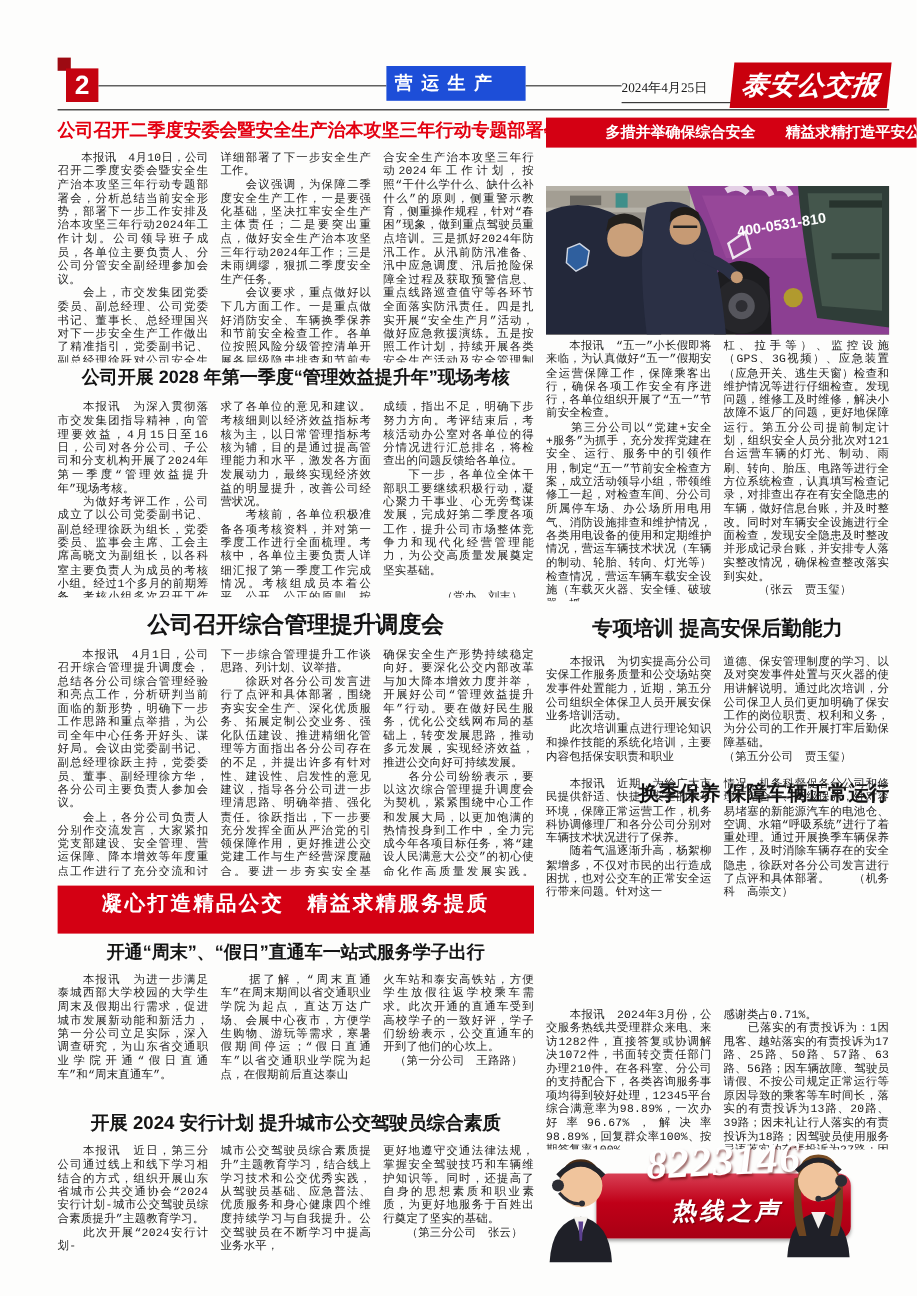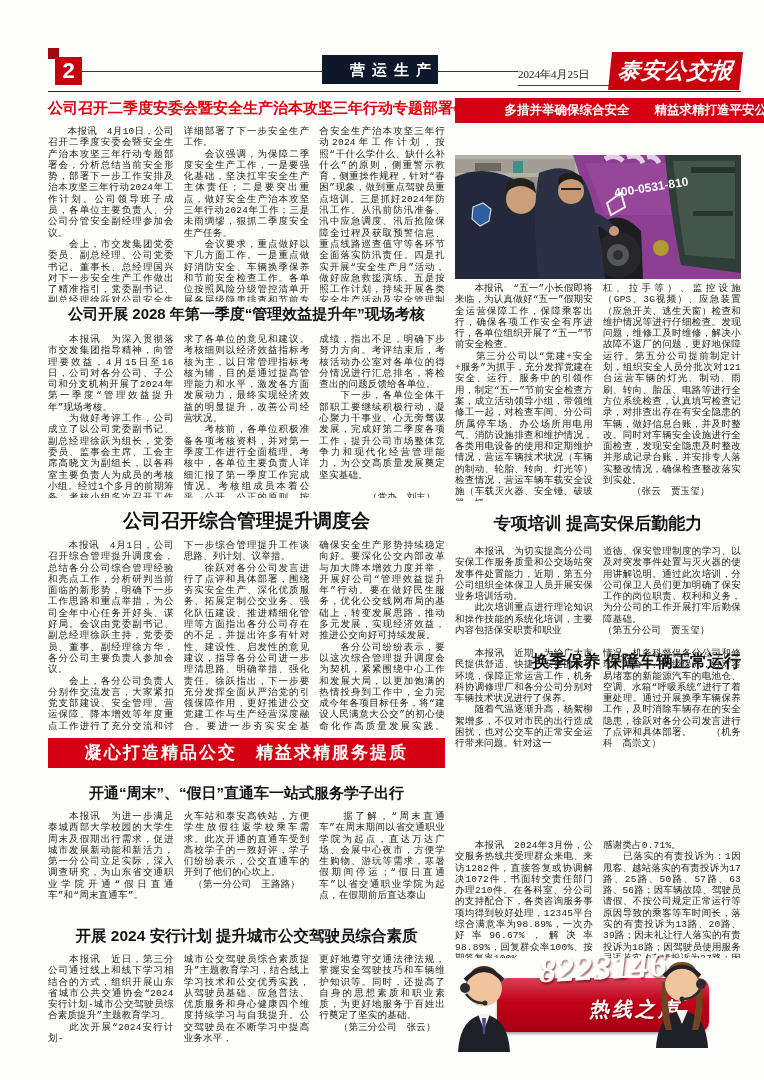--- a/index.html
+++ b/index.html
@@ -4,23 +4,23 @@
 <style>
   html,body{margin:0;padding:0;background:#ffffff;}
   .page{position:relative;width:764px;height:1080px;background:#fdfdfc;overflow:hidden;
         font-family:"Liberation Serif","DejaVu Serif",serif;color:#1d1d1d;}
   
   .hdr-corner{position:absolute;left:48px;top:48px;width:11px;height:11px;background:#9d0a12;}
   .hdr-pagenum{position:absolute;left:55px;top:57px;width:27px;height:28px;background:#c50310;
         color:#fff;font-family:"Liberation Sans","DejaVu Sans",sans-serif;font-weight:bold;
         font-size:22px;line-height:28px;text-align:center;}
   .hdr-line-a{position:absolute;left:82px;top:71px;width:240px;height:0;border-top:1.5px solid #3a3a3a;}
-  .hdr-section{position:absolute;left:322px;top:55px;width:116px;height:29px;background:#0f172a;
+  .hdr-section{position:absolute;left:322px;top:55px;width:116px;height:29px;background:#1d4ed8;
         color:#fff;font-family:"Liberation Sans","DejaVu Sans",sans-serif;font-weight:bold;
-        font-size:15px;line-height:29px;text-align:right;letter-spacing:7px;text-indent:7px;}
+        font-size:15px;line-height:29px;text-align:left;letter-spacing:7px;text-indent:7px;}
   .hdr-line-b{position:absolute;left:438px;top:71px;width:80px;height:0;border-top:1.5px solid #3a3a3a;}
   .hdr-date{position:absolute;left:518px;top:60px;width:92px;height:25px;font-size:11px;
         line-height:28px;border-bottom:1.5px solid #3a3a3a;}
   .hdr-masthead{position:absolute;left:610px;top:52px;width:131px;height:38px;background:#c9000d;
         color:#fff;text-align:center;line-height:38px;font-size:22px;font-weight:bold;
         font-style:italic;transform:skewX(-6deg);letter-spacing:1px;}
   .hdr-rule{position:absolute;left:48px;top:91px;width:693px;height:0;border-top:1.5px solid #222;}
   
   .atitle{position:absolute;font-family:"Liberation Sans","DejaVu Sans",sans-serif;font-weight:bold;
         text-align:center;color:#141414;white-space:nowrap;}
@@ -31,21 +31,21 @@
   .banner{position:absolute;background:#d40013;color:#fff;text-align:center;
         font-family:"Liberation Sans","DejaVu Sans",sans-serif;font-weight:bold;}
   
   .photo{position:absolute;left:455px;top:155px;width:286px;height:124px;overflow:hidden;background:#a8a29a;}
   
   .hot-bar{position:absolute;left:497px;top:978px;width:212px;height:54px;border-radius:10px;
         background:linear-gradient(#d84055 0%,#c00018 45%,#a80014 100%);box-shadow:0 2px 3px rgba(0,0,0,.35);}
   .hot-num{position:absolute;left:508px;top:948px;width:190px;text-align:center;color:#fff;
         font-style:italic;font-weight:bold;font-size:35px;transform:rotate(-3deg);
         text-shadow:1px 2px 2px rgba(90,0,0,.6);letter-spacing:1px;}
-  .hot-label{position:absolute;left:560px;top:996px;width:150px;text-align:center;color:#fff;
+  .hot-label{position:absolute;left:560px;top:996px;width:150px;color:#fff;
         font-family:Liberation Sans, sans-serif;font-weight:bold;font-style:italic;
         font-size:20px;letter-spacing:3px;text-shadow:1px 1px 1px rgba(80,0,0,.6);}
   .operator{position:absolute;width:64px;height:96px;}
 </style>
 </head>
 <body>
 
 <div class="page">
 
   <div class="hdr-corner"></div>
@@ -82,28 +82,28 @@
   <div class="atitle" style="left:48px;top:508px;width:397px;font-size:19px;">公司召开综合管理提升调度会</div>
   <div class="cols" style="left:48px;top:540px;width:397px;height:190px;">
     <div class="col">　　本报讯　4月1日，公司召开综合管理提升调度会，总结各分公司综合管理经验和亮点工作，分析研判当前面临的新形势，明确下一步工作思路和重点举措，为公司全年中心任务开好头、谋好局。会议由党委副书记、副总经理徐跃主持，党委委员、董事、副经理徐方华，各分公司主要负责人参加会议。
 　　会上，各分公司负责人分别作交流发言，大家紧扣党支部建设、安全管理、营运保障、降本增效等年度重点工作进行了充分交流和讨论，剖析工作中存在的瓶颈和短板，并就</div>
     <div class="col">下一步综合管理提升工作谈思路、列计划、议举措。
 　　徐跃对各分公司发言进行了点评和具体部署，围绕夯实安全生产、深化优质服务、拓展定制公交业务、强化队伍建设、推进精细化管理等方面指出各分公司存在的不足，并提出许多有针对性、建设性、启发性的意见建议，指导各分公司进一步理清思路、明确举措、强化责任。徐跃指出，下一步要充分发挥全面从严治党的引领保障作用，更好推进公交党建工作与生产经营深度融合。要进一步夯实安全基础，坚决遏制各类安全生产事故发生，</div>
     <div class="col">确保安全生产形势持续稳定向好。要深化公交内部改革与加大降本增效力度并举，开展好公司“管理效益提升年”行动。要在做好民生服务，优化公交线网布局的基础上，转变发展思路，推动多元发展，实现经济效益，推进公交向好可持续发展。
 　　各分公司纷纷表示，要以这次综合管理提升调度会为契机，紧紧围绕中心工作和发展大局，以更加饱满的热情投身到工作中，全力完成今年各项目标任务，将“建设人民满意大公交”的初心使命化作高质量发展实践。（办公室　齐晓辉）</div>
   </div>
 
-  <div class="banner" style="left:48px;top:738px;width:397px;height:30px;line-height:30px;font-size:17px;letter-spacing:2px;">凝心打造精品公交　精益求精服务提质</div>
+  <div class="banner" style="left:48px;top:738px;width:397px;height:40px;line-height:30px;font-size:17px;letter-spacing:2px;">凝心打造精品公交　精益求精服务提质</div>
 
   <div class="atitle" style="left:48px;top:784px;width:397px;font-size:15px;">开通“周末”、“假日”直通车一站式服务学子出行</div>
   <div class="cols" style="left:48px;top:811px;width:397px;height:95px;">
     <div class="col">　　本报讯　为进一步满足泰城西部大学校园的大学生周末及假期出行需求，促进城市发展新动能和新活力，第一分公司立足实际，深入调查研究，为山东省交通职业学院开通“假日直通车”和“周末直通车”。</div>
+    <div class="col">　　据了解，“周末直通车”在周末期间以省交通职业学院为起点，直达万达广场、会展中心夜市，方便学生购物、游玩等需求，寒暑假期间停运；“假日直通车”以省交通职业学院为起点，在假期前后直达泰山</div>
     <div class="col">火车站和泰安高铁站，方便学生放假往返学校乘车需求。此次开通的直通车受到高校学子的一致好评，学子们纷纷表示，公交直通车的开到了他们的心坎上。
 　（第一分公司　王路路）</div>
-    <div class="col">　　据了解，“周末直通车”在周末期间以省交通职业学院为起点，直达万达广场、会展中心夜市，方便学生购物、游玩等需求，寒暑假期间停运；“假日直通车”以省交通职业学院为起点，在假期前后直达泰山</div>
   </div>
 
   <div class="atitle" style="left:48px;top:926px;width:397px;font-size:15.5px;">开展 2024 安行计划 提升城市公交驾驶员综合素质</div>
   <div class="cols" style="left:48px;top:954px;width:397px;height:108px;">
     <div class="col">　　本报讯　近日，第三分公司通过线上和线下学习相结合的方式，组织开展山东省城市公共交通协会“2024安行计划-城市公交驾驶员综合素质提升”主题教育学习。
 　　此次开展“2024安行计划-</div>
     <div class="col">城市公交驾驶员综合素质提升”主题教育学习，结合线上学习技术和公交优秀实践，从驾驶员基础、应急普法、优质服务和身心健康四个维度持续学习与自我提升。公交驾驶员在不断学习中提高业务水平，</div>
     <div class="col">更好地遵守交通法律法规，掌握安全驾驶技巧和车辆维护知识等。同时，还提高了自身的思想素质和职业素质，为更好地服务于百姓出行奠定了坚实的基础。
 　　（第三分公司　张云）</div>
   </div>

